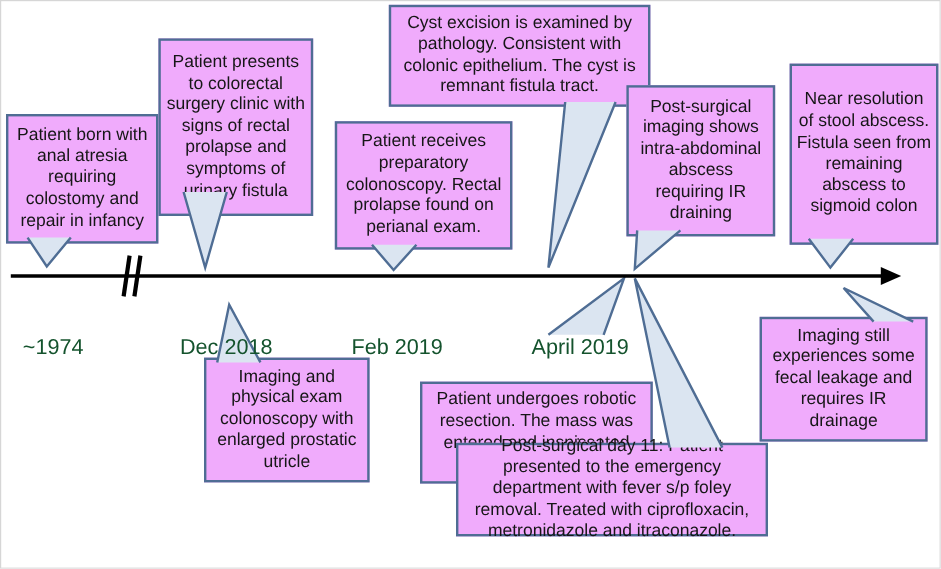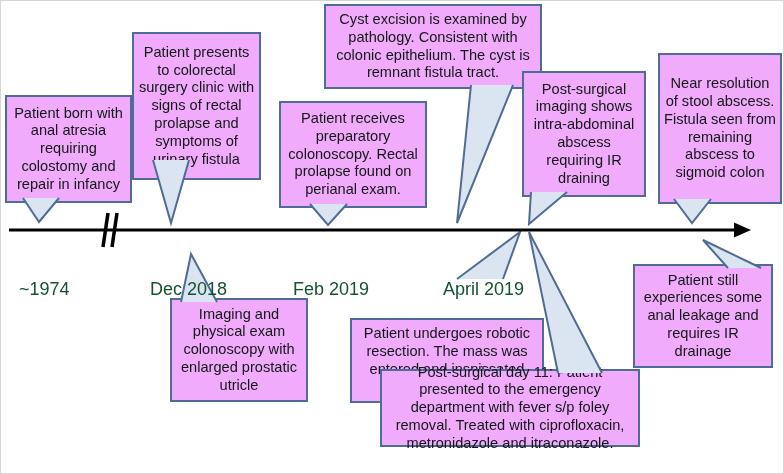--- a/index.html
+++ b/index.html
@@ -78,21 +78,21 @@
   <div class="callout b7">
     <span>Imaging and physical exam colonoscopy with enlarged prostatic utricle</span>
   </div>
   <div class="callout b8">
     <span>Patient undergoes robotic resection. The mass was entered and inspissated stool was observed</span>
   </div>
   <div class="callout b9">
     <span>Post-surgical day 11: Patient presented to the emergency department with fever s/p foley removal. Treated with ciprofloxacin, metronidazole and itraconazole.</span>
   </div>
   <div class="callout b10">
-    <span>Patient still experiences some anal leakage and requires IR drainage</span>
+    <span>Imaging still experiences some fecal leakage and requires IR drainage</span>
   </div>
 
   <span class="date-label d0">~1974</span>
   <span class="date-label d1">Dec 2018</span>
   <span class="date-label d2">Feb 2019</span>
   <span class="date-label d3">April 2019</span>
 
   <svg id="overlay" viewBox="0 0 784 474" xmlns="http://www.w3.org/2000/svg">
 
     <g>

